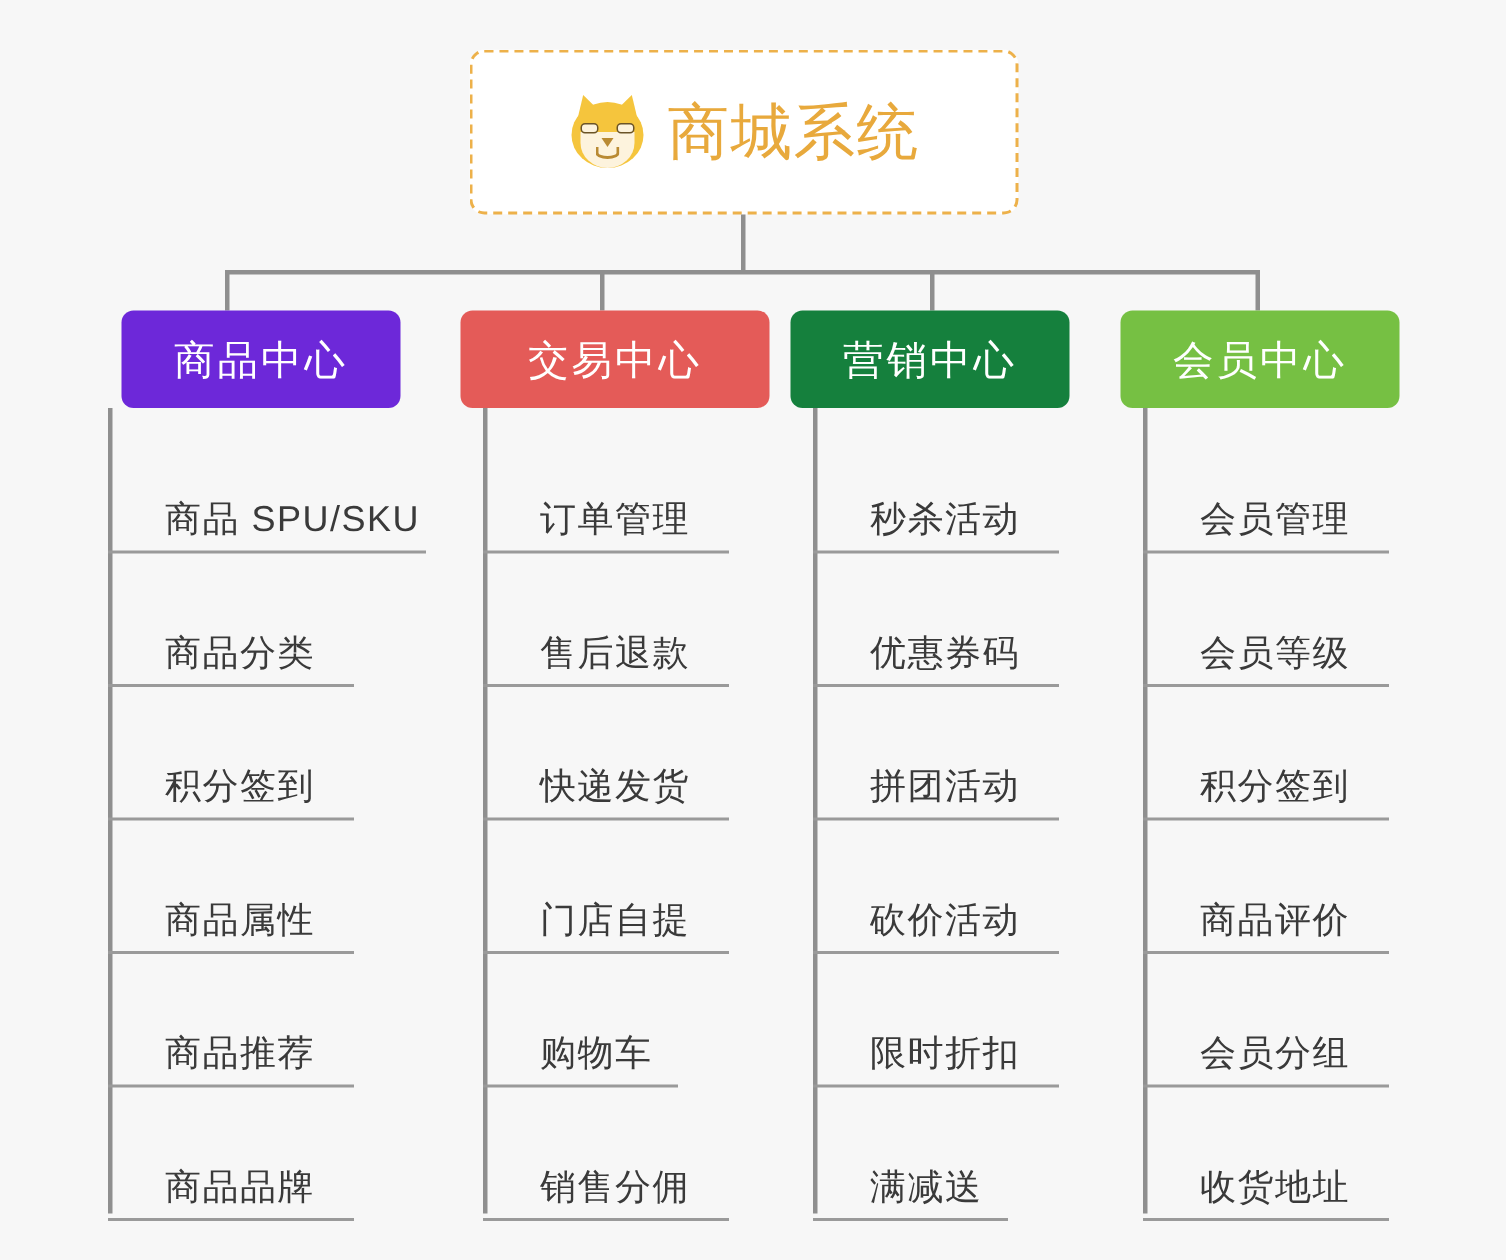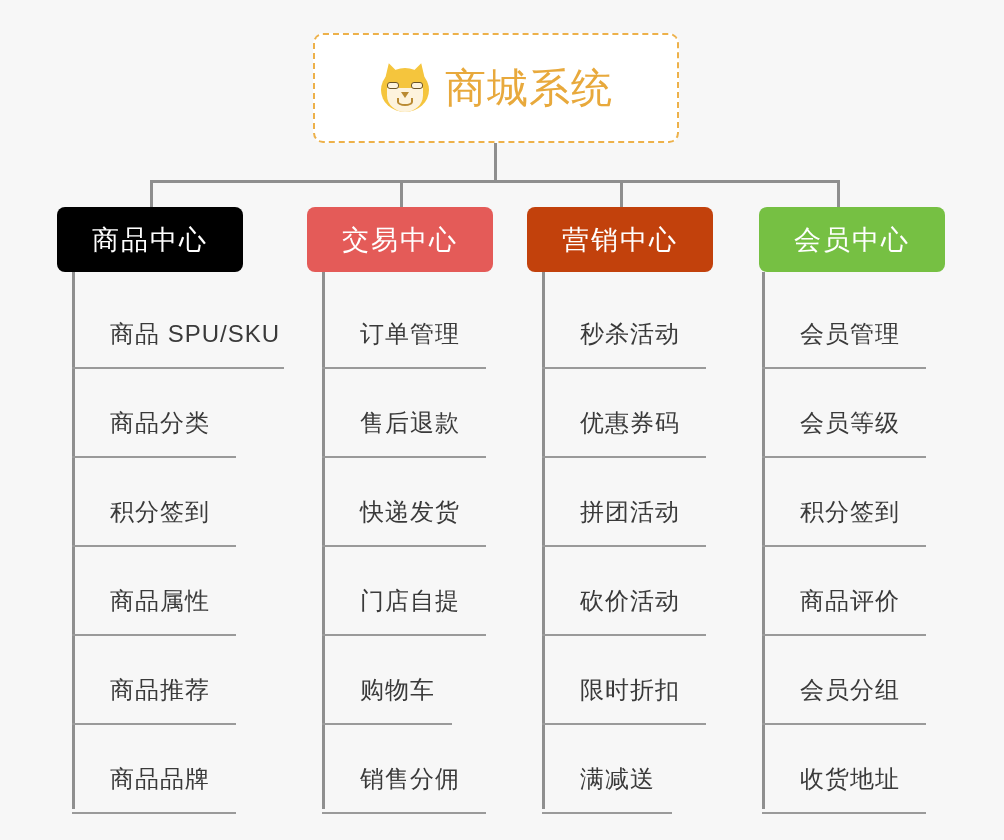--- a/index.html
+++ b/index.html
@@ -84,23 +84,23 @@
     display: flex;
     align-items: center;
     justify-content: center;
     color: #ffffff;
     font-size: 27px;
     letter-spacing: 2px;
     white-space: nowrap;
     font-weight: 400;
   }
   .col-1 .cat-box { width: 186px; }
-  .col-2 .cat-box { width: 186px; }
+  .col-2 .cat-box { width: 206px; }
   .col-3 .cat-box { width: 186px; }
-  .col-4 .cat-box { width: 186px; margin-left: 12px; }
+  .col-4 .cat-box { width: 186px; }
 
   
   .leaf-list {
     position: relative;
     margin-top: 0;
     padding-top: 8px;
   }
   
   .leaf-spine {
     position: absolute;
@@ -127,21 +127,21 @@
     position: absolute;
     left: 0;
     bottom: 0;
     height: 2px;
     background: #9a9a9a;
   }
   
   .leaf-item.w-long::after  { width: 212px; }
   .leaf-item.w-mid::after   { width: 164px; }
   .leaf-item.w-short::after { width: 130px; }
-  .leaf-label { padding-bottom: 19px; display: block; }
+  .leaf-label { padding-bottom: 7px; display: block; }
 
   
   .dog { position: absolute; inset: 0; }
   .dog .ear {
     position: absolute; top: 1px; width: 0; height: 0;
     border-left: 9px solid transparent;
     border-right: 9px solid transparent;
     border-bottom: 16px solid #f5c53d;
   }
   .dog .ear-l { left: 3px; transform: rotate(-16deg); }
@@ -200,21 +200,21 @@
   </div>
 
   <div class="conn conn-v stem-root" style="background: rgb(143, 143, 143);"></div>
   <div class="conn conn-h bus" style="background: rgb(143, 143, 143);"></div>
   <div class="conn conn-v drop-1" style="background: rgb(143, 143, 143);"></div>
   <div class="conn conn-v drop-2" style="background: rgb(143, 143, 143);"></div>
   <div class="conn conn-v drop-3" style="background: rgb(143, 143, 143);"></div>
   <div class="conn conn-v drop-4" style="background: rgb(143, 143, 143);"></div>
 
   <div class="column col-1">
-    <div class="cat-box" style="background: #000000;">商品中心</div>
+    <div class="cat-box" style="background: #6d28d9; margin-left: 24px;">商品中心</div>
     <div class="leaf-list">
       <div class="leaf-spine"></div>
       <div class="leaf-item w-long">
           <span class="leaf-label">商品 SPU/SKU</span>
         </div>
       <div class="leaf-item w-mid">
           <span class="leaf-label">商品分类</span>
         </div>
       <div class="leaf-item w-mid">
           <span class="leaf-label">积分签到</span>
@@ -250,21 +250,21 @@
       <div class="leaf-item w-short">
           <span class="leaf-label">购物车</span>
         </div>
       <div class="leaf-item w-mid">
           <span class="leaf-label">销售分佣</span>
         </div>
     </div>
   </div>
 
   <div class="column col-3">
-    <div class="cat-box" style="background: #c2410c;">营销中心</div>
+    <div class="cat-box" style="background: #15803d;">营销中心</div>
     <div class="leaf-list">
       <div class="leaf-spine"></div>
       <div class="leaf-item w-mid">
           <span class="leaf-label">秒杀活动</span>
         </div>
       <div class="leaf-item w-mid">
           <span class="leaf-label">优惠券码</span>
         </div>
       <div class="leaf-item w-mid">
           <span class="leaf-label">拼团活动</span>

